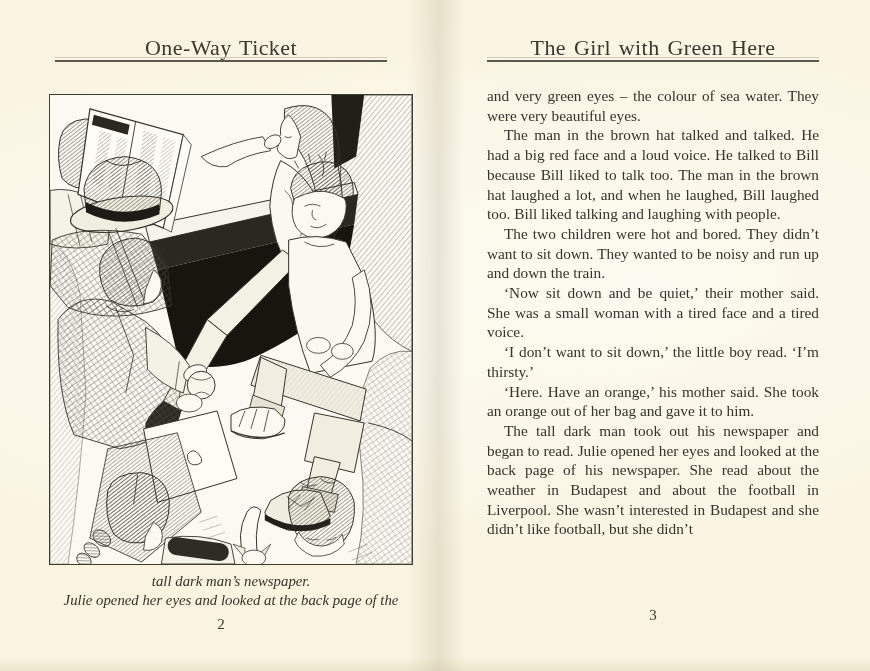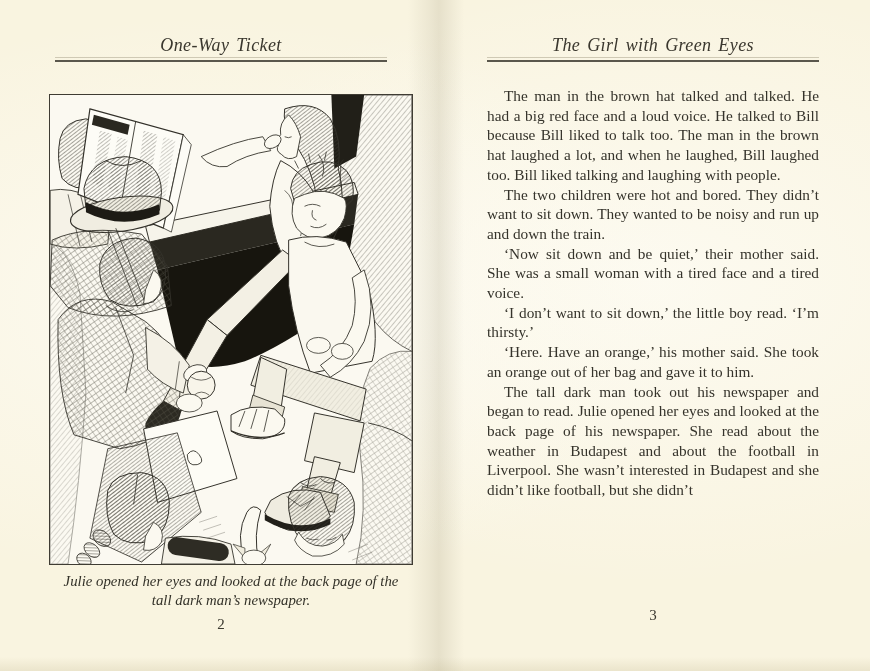--- a/index.html
+++ b/index.html
@@ -17,21 +17,21 @@
     background:linear-gradient(90deg, rgba(120,110,75,0) 0%, rgba(120,110,75,0.10) 40%, rgba(120,110,75,0.15) 55%, rgba(120,110,75,0) 100%);
     pointer-events:none;
   }
   .bottom-shade {
     position:absolute; left:0; bottom:0; width:870px; height:14px;
     background:linear-gradient(180deg, rgba(170,158,110,0) 0%, rgba(170,158,110,0.18) 100%);
     pointer-events:none;
   }
   .running-head {
     position:absolute; width:332px; text-align:center;
-    font-style:italic; font-size:18px; letter-spacing:0.4px; word-spacing:2px;
+    font-size:22px; letter-spacing:0.4px; word-spacing:2px;
     color:#3a372e; top:35px;
   }
   .head-rule {
     position:absolute; width:332px; height:2px; top:57px;
     border-top:1px solid #cfc9b4; border-bottom:2px solid #5a574c;
   }
   .left-col  { left:55px; }
   .right-col { left:487px; }
 
   .illus-frame {
@@ -206,32 +206,33 @@
       </g>
 
       <g stroke="#55524a" opacity="0.5">
         <path d="M150,430 l18,-6 M154,438 l18,-6 M158,446 l18,-6" stroke-width="0.7"></path>
         <path d="M300,460 l20,-8 M304,468 l20,-8" stroke-width="0.7"></path>
       </g>
     </svg>
   </div>
 
   <div class="caption">
+    <div>tall dark man’s newspaper.</div>
     <div>Julie opened her eyes and looked at the back page of the</div>
-    <div>tall dark man’s newspaper.</div>
   </div>
 
   <div class="page-num left">2</div>
 </div>
 
 <div>
-  <div class="running-head right-col">The Girl with Green Eyes</div>
+  <div class="running-head right-col">The Girl with Green Here</div>
   <div class="head-rule right-col"></div>
 
   <div class="body-text">
+      <p class="">and very green eyes – the colour of sea water. They were very beautiful eyes.</p>
       <p class="indent">The man in the brown hat talked and talked. He had a big red face and a loud voice. He talked to Bill because Bill liked to talk too. The man in the brown hat laughed a lot, and when he laughed, Bill laughed too. Bill liked talking and laughing with people.</p>
       <p class="indent">The two children were hot and bored. They didn’t want to sit down. They wanted to be noisy and run up and down the train.</p>
       <p class="indent">‘Now sit down and be quiet,’ their mother said. She was a small woman with a tired face and a tired voice.</p>
       <p class="indent">‘I don’t want to sit down,’ the little boy read. ‘I’m thirsty.’</p>
       <p class="indent">‘Here. Have an orange,’ his mother said. She took an orange out of her bag and gave it to him.</p>
       <p class="indent">The tall dark man took out his newspaper and began to read. Julie opened her eyes and looked at the back page of his newspaper. She read about the weather in Budapest and about the football in Liverpool. She wasn’t interested in Budapest and she didn’t like football, but she didn’t</p>
     </div>
 
   <div class="page-num right">3</div>
 </div>

